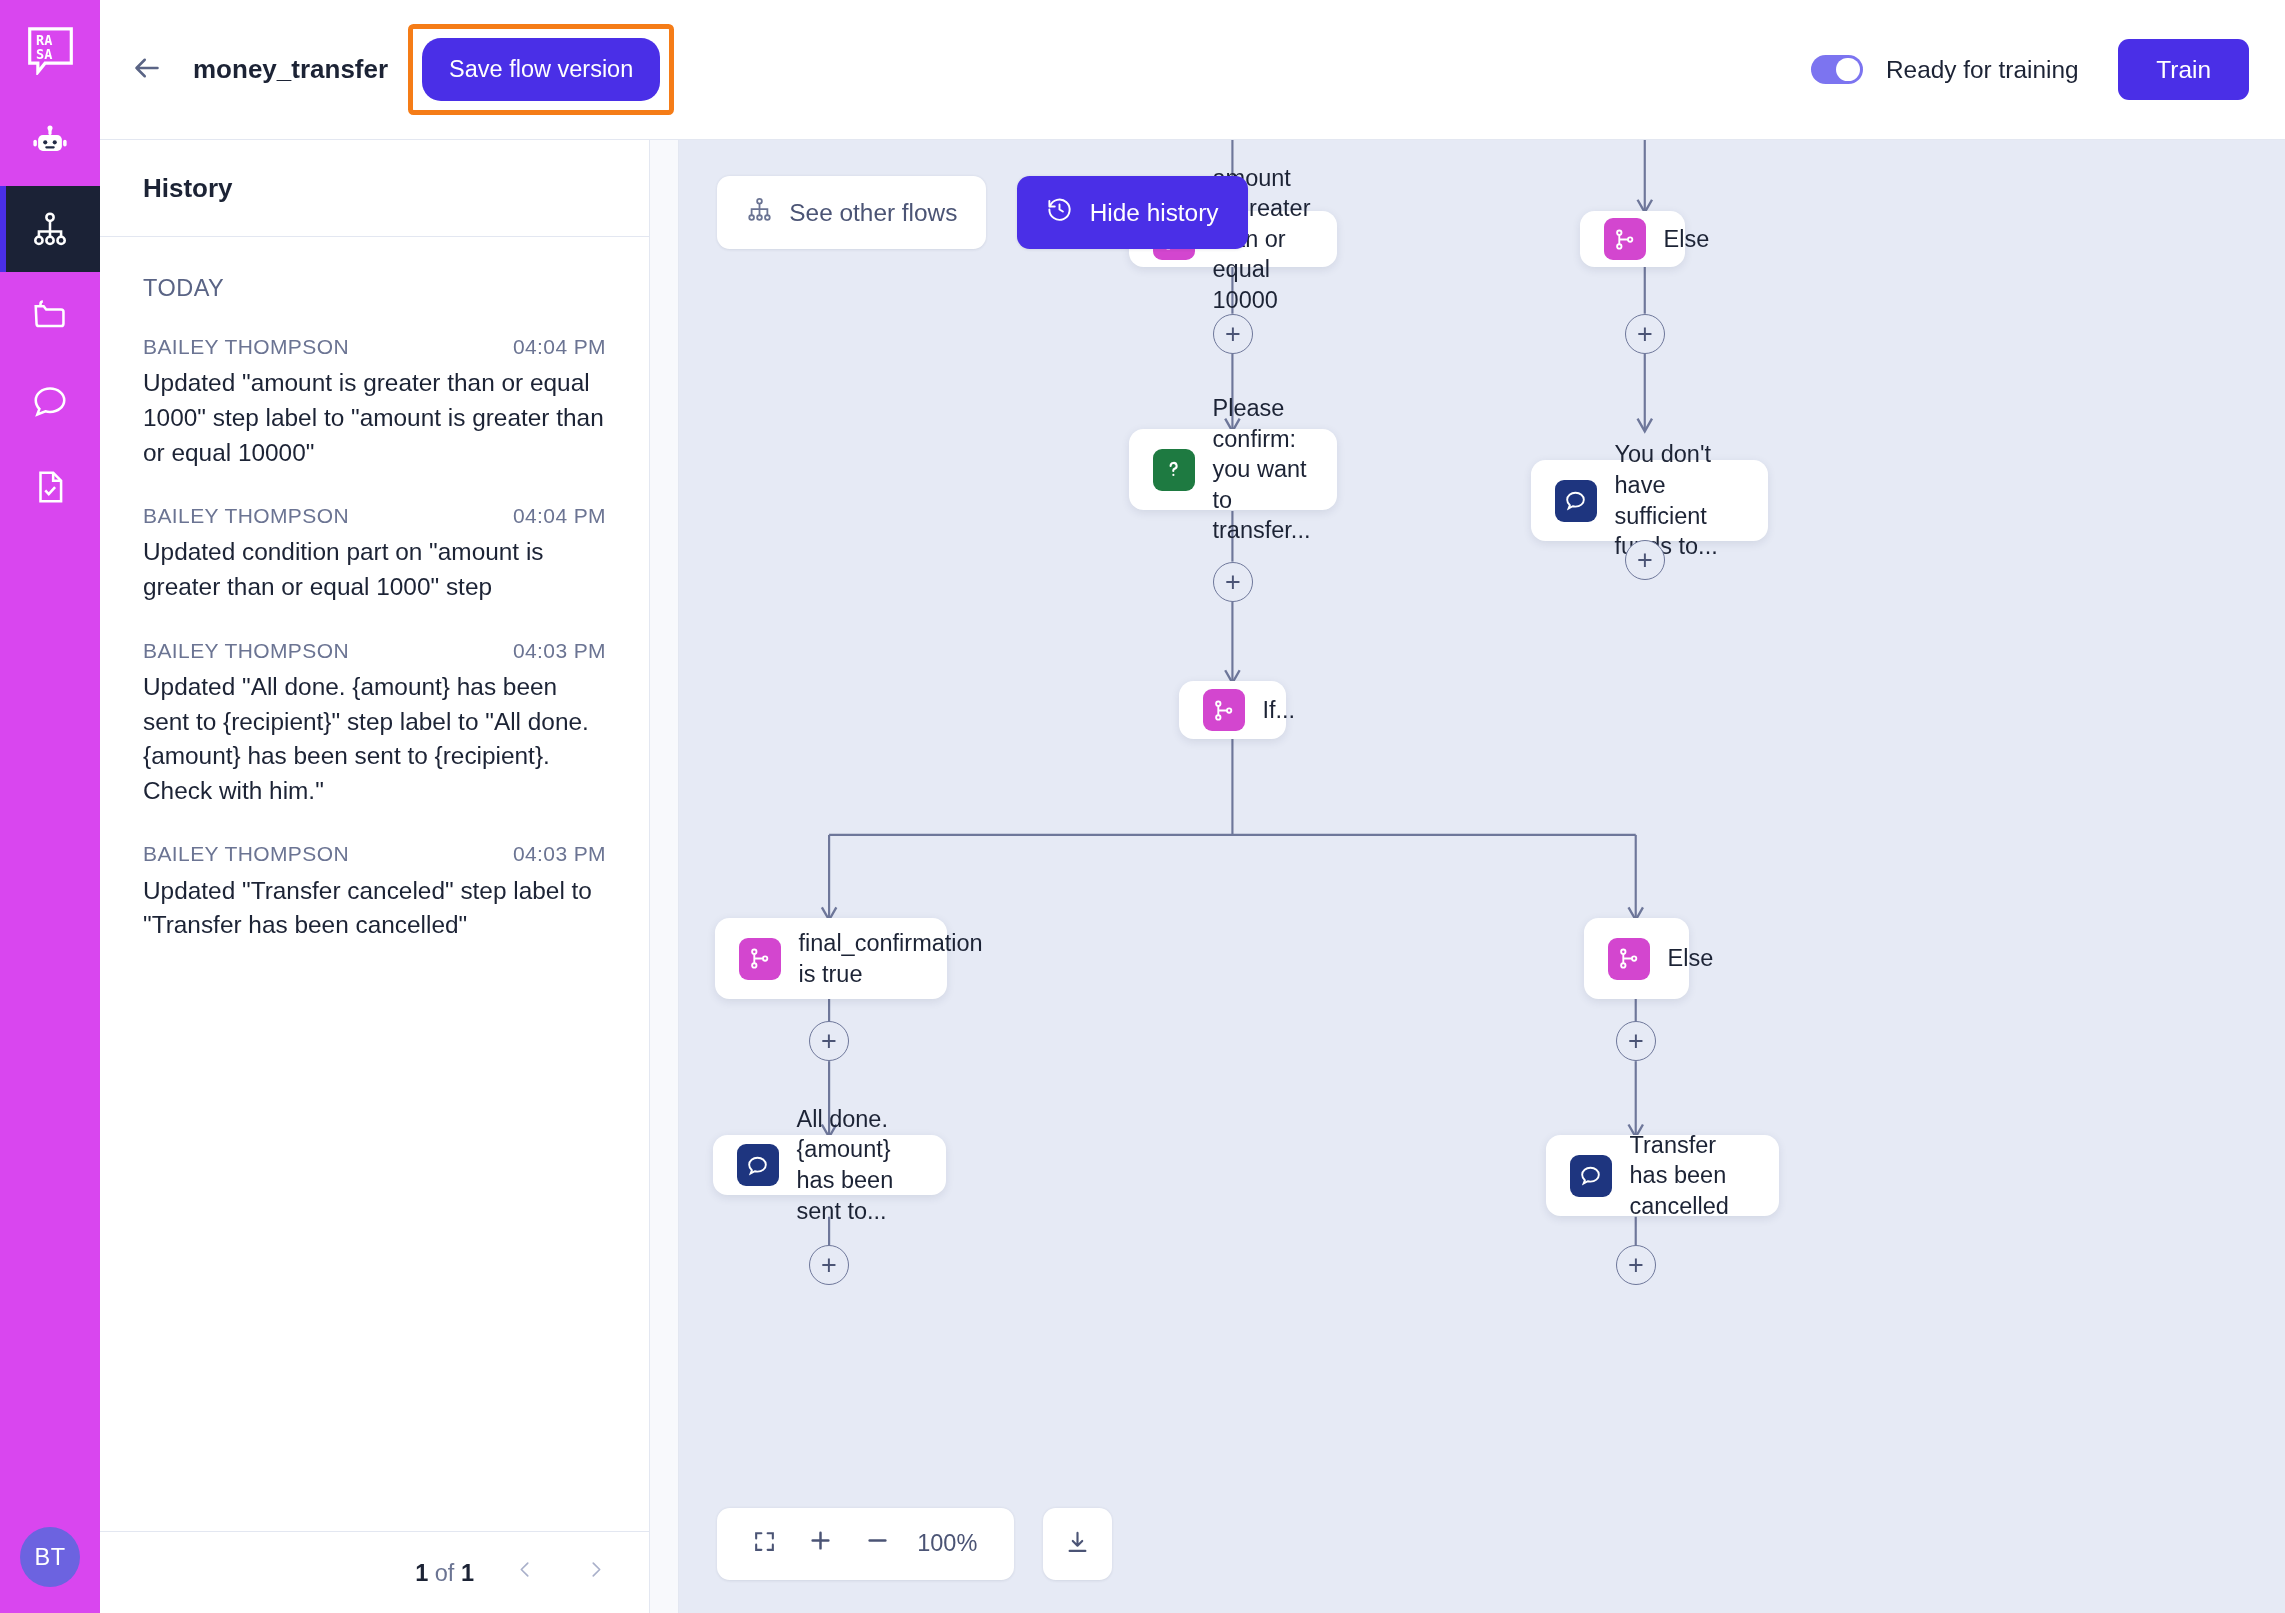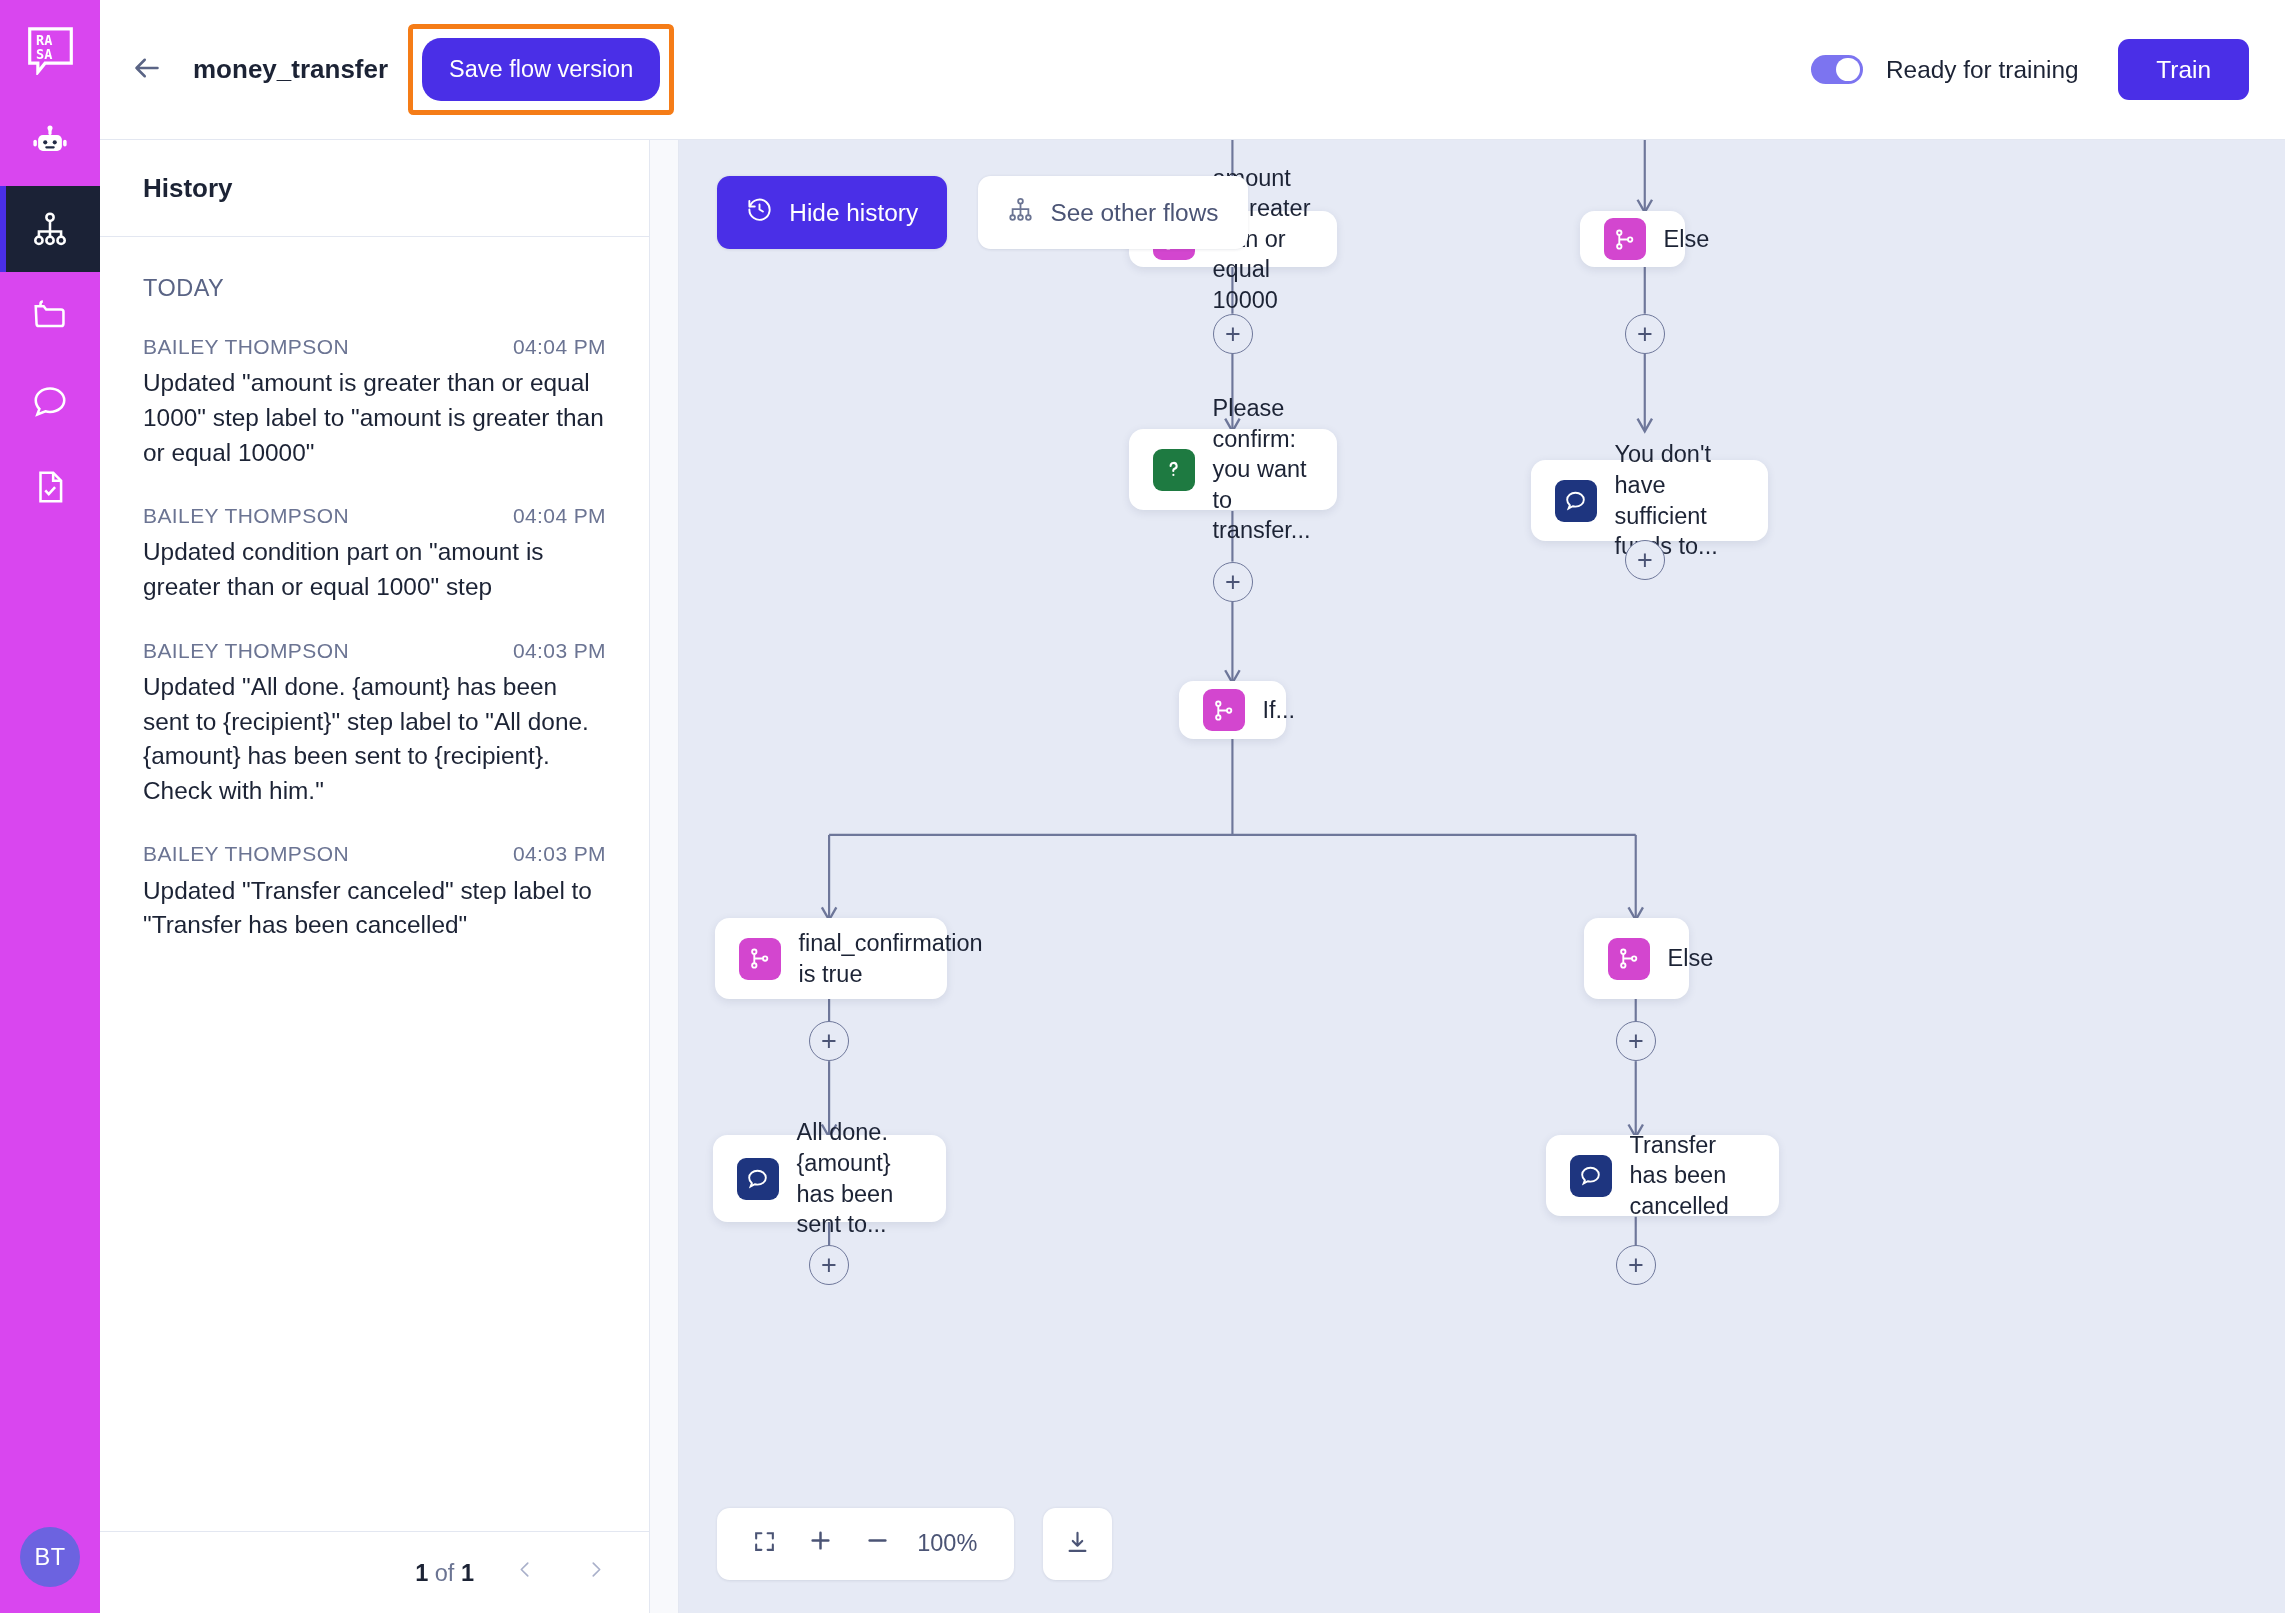--- a/index.html
+++ b/index.html
@@ -413,42 +413,42 @@
             <path d="M1058 1018 V 1100"></path>
             <path d="M1050 1088 L1058 1102 L1066 1088" stroke-width="2.6"></path>
 
             <path d="M166 1190 V 1222"></path>
 
             <path d="M1058 1190 V 1222"></path>
           </g>
         </svg>
 
         <div class="canvas-toolbar">
-          <button class="tb-btn accent">
-            <span>
-              <svg width="27" height="27" viewBox="0 0 24 24" fill="none" stroke="#ffffff" stroke-width="1.7" stroke-linecap="round" stroke-linejoin="round">
-                <path d="M3.5 9.2A9 9 0 1 1 3 12"></path>
-                <path d="M3 4.5v4.8h4.8"></path>
-                <path d="M12 7.6V12l3 1.8"></path>
-              </svg>
-            </span>
-            <span>Hide history</span>
-          </button>
           <button class="tb-btn">
             <span>
               <svg width="27" height="27" viewBox="0 0 24 24" fill="none" stroke="#6b7493" stroke-width="1.6">
                 <circle cx="12" cy="4.6" r="2.1"></circle>
                   <circle cx="5" cy="19.2" r="2.1"></circle>
                 <circle cx="12" cy="19.2" r="2.1"></circle>
                   <circle cx="19" cy="19.2" r="2.1"></circle>
                 <path d="M12 6.7v4.9M5 17.1v-5.5h14v5.5M12 11.6v5.5"></path>
               </svg>
             </span>
             <span>See other flows</span>
           </button>
+          <button class="tb-btn accent">
+            <span>
+              <svg width="27" height="27" viewBox="0 0 24 24" fill="none" stroke="#ffffff" stroke-width="1.7" stroke-linecap="round" stroke-linejoin="round">
+                <path d="M3.5 9.2A9 9 0 1 1 3 12"></path>
+                <path d="M3 4.5v4.8h4.8"></path>
+                <path d="M12 7.6V12l3 1.8"></path>
+              </svg>
+            </span>
+            <span>Hide history</span>
+          </button>
         </div>
 
         <div class="node" style="left:450px; top:71px; width:208px; height:56px;">
           <span class="node-ico ico-branch">
             <svg width="25" height="25" viewBox="0 0 24 24" fill="none" stroke="#ffffff" stroke-width="1.8">
               <circle cx="7" cy="5.4" r="2.1"></circle>
                 <circle cx="7" cy="18.6" r="2.1"></circle>
                 <circle cx="17.4" cy="12" r="2.1"></circle>
               <path d="M7 7.5v9M7 12h8.3"></path>
             </svg>
@@ -516,21 +516,21 @@
             <svg width="25" height="25" viewBox="0 0 24 24" fill="none" stroke="#ffffff" stroke-width="1.8">
               <circle cx="7" cy="5.4" r="2.1"></circle>
                 <circle cx="7" cy="18.6" r="2.1"></circle>
                 <circle cx="17.4" cy="12" r="2.1"></circle>
               <path d="M7 7.5v9M7 12h8.3"></path>
             </svg>
           </span>
           <span class="node-label">Else</span>
         </div>
 
-        <div class="node" style="left:34px; top:995px; width:233px; height:87px;">
+        <div class="node" style="left:34px; top:995px; width:233px; height:60px;">
           <span class="node-ico ico-msg">
             <svg width="25" height="25" viewBox="0 0 24 24" fill="none" stroke="#ffffff" stroke-width="1.8">
               <path d="M20 11.2c0 3.7-3.6 6.7-8 6.7-.9 0-1.8-.13-2.6-.36L5.4 19.6l1.2-3.1C5.1 15.2 4 13.3 4 11.2 4 7.5 7.6 4.5 12 4.5s8 3 8 6.7z"></path>
             </svg>
           </span>
           <span class="node-label">All done. {amount} has been sent to...</span>
         </div>
 
         <div class="node" style="left:867px; top:995px; width:233px; height:81px;">
           <span class="node-ico ico-msg">

